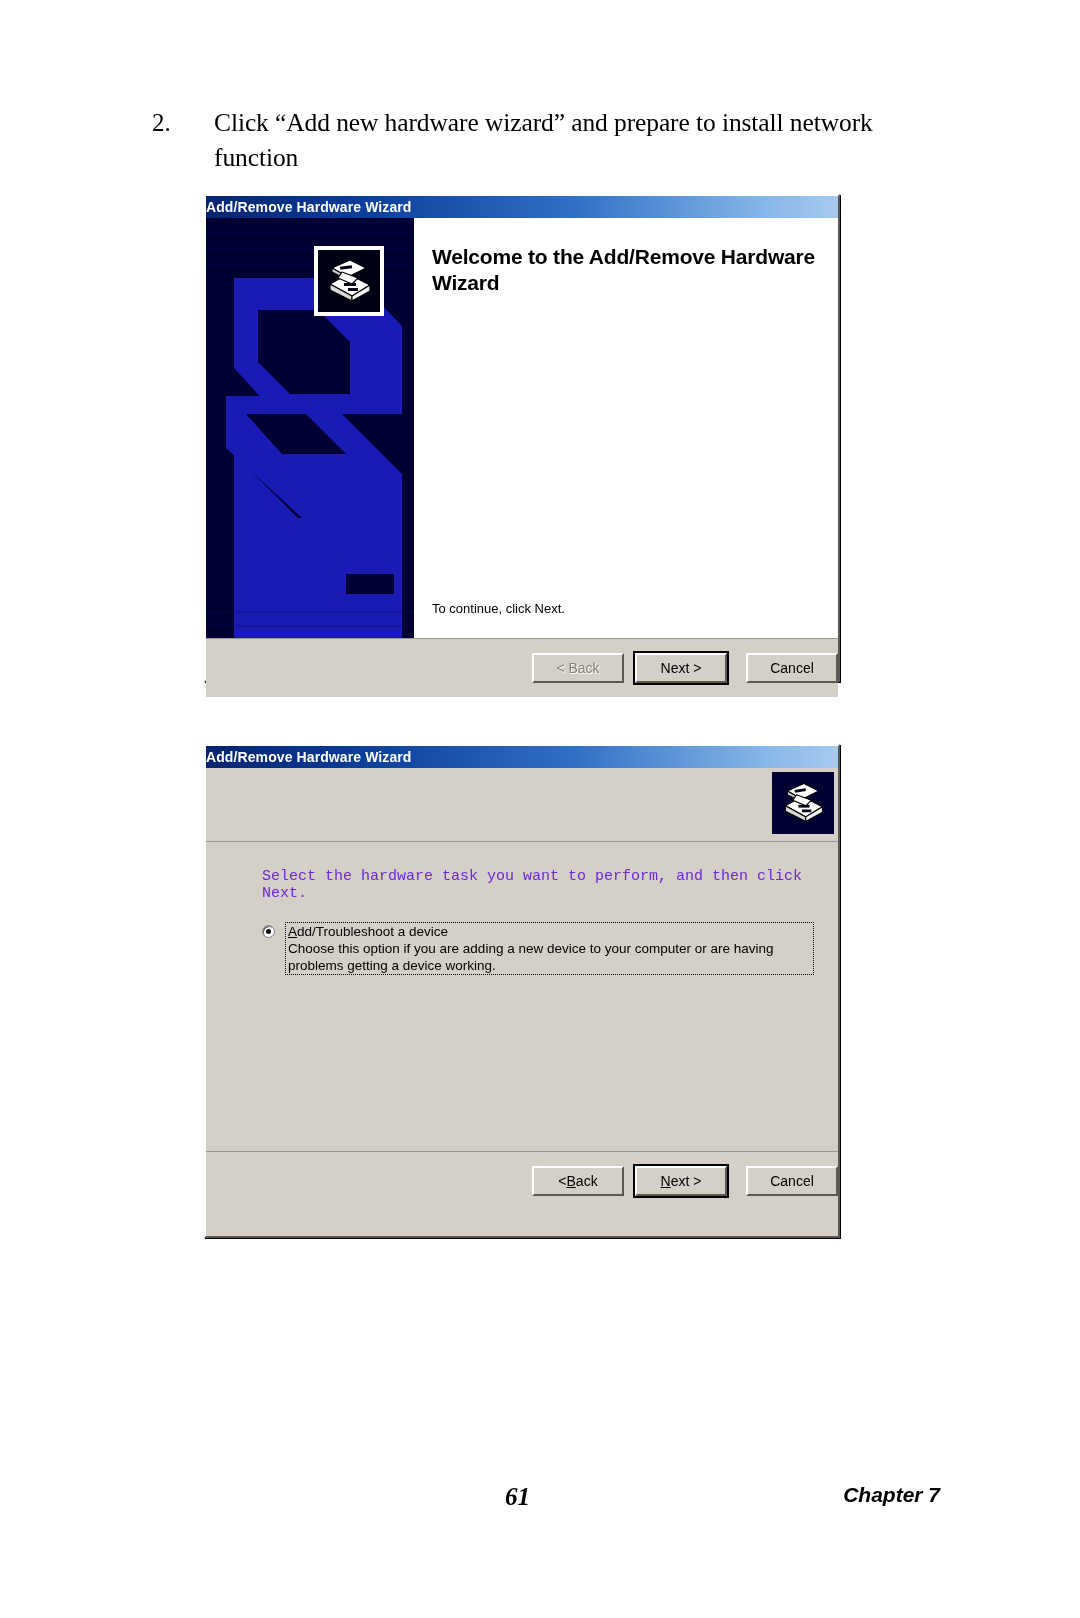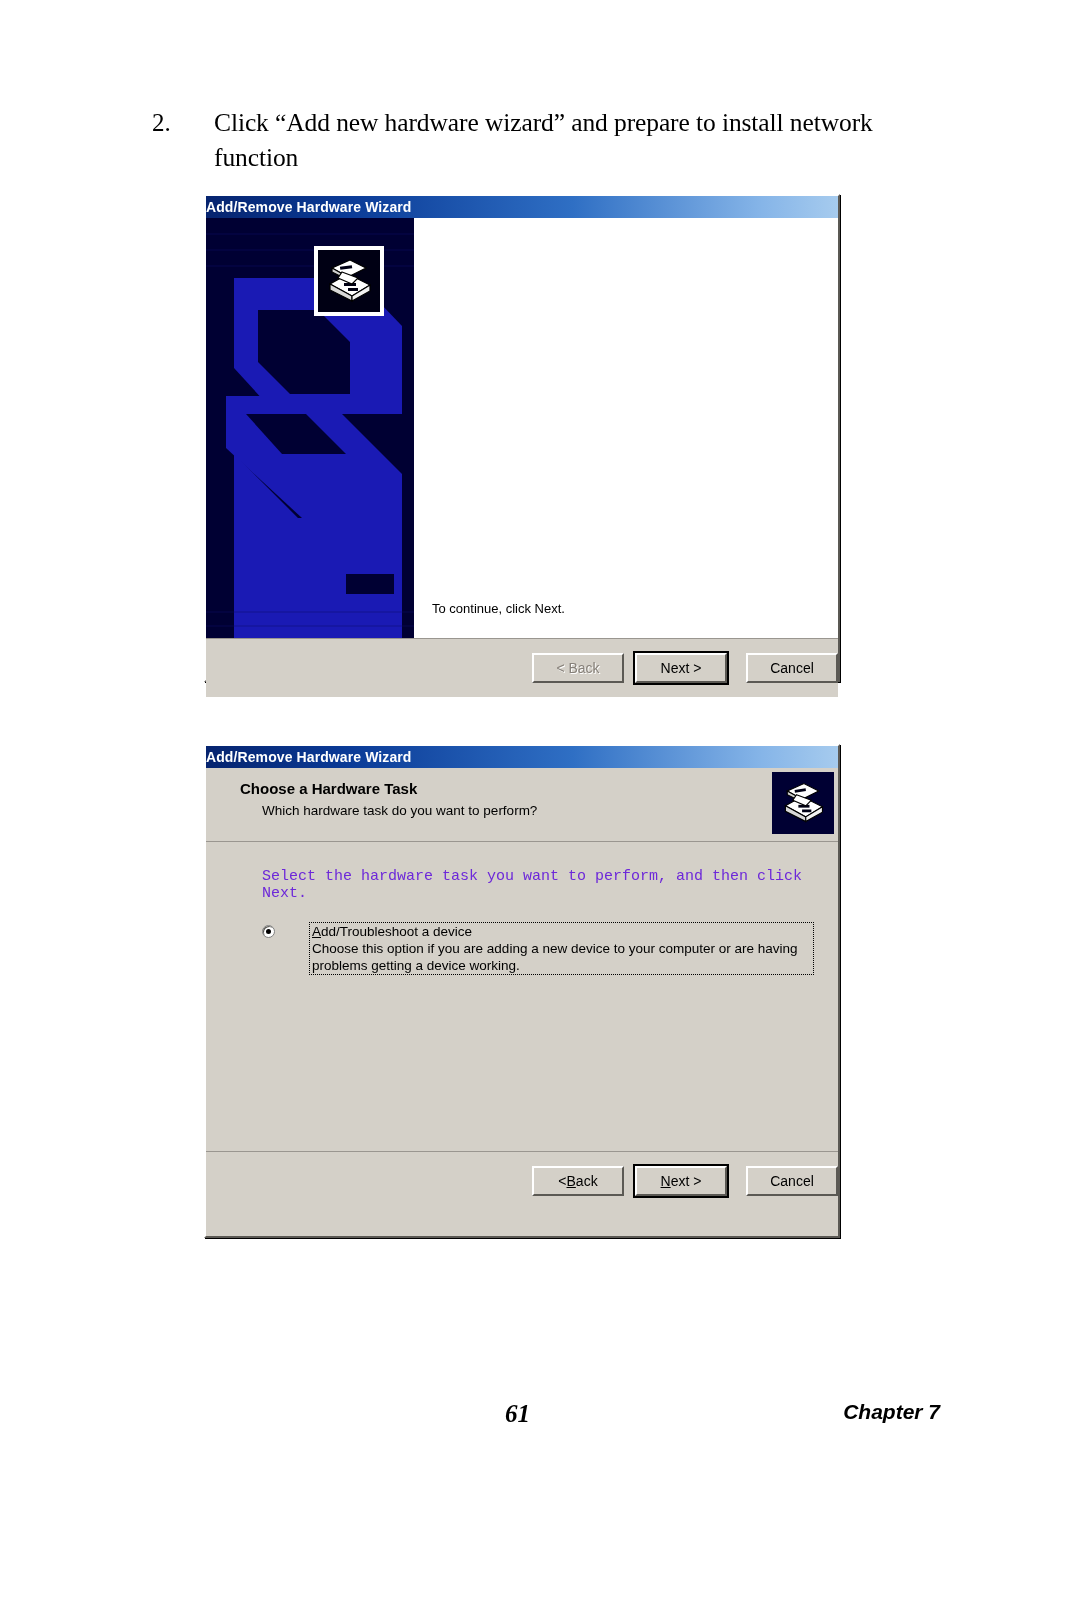--- a/index.html
+++ b/index.html
@@ -229,21 +229,20 @@
     font-family: Liberation Mono, monospace;
     font-size: 15px;
     color: #6d28d9;
     margin: 0 0 20px 0;
   }
   .radio-group { margin: 0; }
   .radio-row {
     display: flex;
     align-items: flex-start;
     margin-bottom: 20px;
-    gap: 24px;
   }
   .radio-mark {
     flex: 0 0 13px;
     width: 13px;
     height: 13px;
     border-radius: 50%;
     background: #ffffff;
     border: 1px solid #808080;
     box-shadow: inset 1px 1px 0 #5b5954, inset -1px -1px 0 #ffffff;
     margin-top: 3px;
@@ -274,21 +273,21 @@
     padding: 0px 1px 0px 2px;
   }
   .radio-label { display: block; }
   .radio-label u { text-decoration: underline; }
   .radio-desc { display: block; }
 
   
   .footer {
     position: absolute;
     left: 0;
-    top: 1400px;
+    top: 1483px;
     width: 1080px;
     height: 40px;
   }
   .footer-page {
     position: absolute;
     left: 505px;
     top: 0;
     font-family: "Liberation Serif", serif;
     font-style: italic;
     font-weight: bold;
@@ -359,42 +358,39 @@
             <polygon points="10,14 28,6 44,14 26,23" fill="#ffffff" stroke="#000000" stroke-width="1.2"></polygon>
             <polygon points="10,14 10,18 26,26 26,23" fill="#d0d0d0" stroke="#000000" stroke-width="1.2"></polygon>
             <rect x="18" y="12" width="12" height="3" fill="#000014" transform="rotate(-8 24 13)"></rect>
             <polygon points="20,18 36,24 30,30 16,24" fill="#ffffff" stroke="#000000" stroke-width="1.2"></polygon>
           </svg>
         </div>
       </div>
     </div>
 
     <div class="welcome-right">
+      <h1 class="welcome-heading">Welcome to the Add/Remove Hardware Wizard</h1>
       <div class="welcome-continue">To continue, click Next.</div>
     </div>
   </div>
 
   <div class="button-bar">
     <div class="btn disabled">&lt; Back</div>
     <div class="btn default">Next &gt;</div>
     <div class="btn">Cancel</div>
   </div>
 </div>
 
 <div class="win-dialog" id="dialog-task">
 
   <div class="win-titlebar">
     <span>Add/Remove Hardware Wizard</span>
   </div>
 
   <div class="task-header">
-    <div class="task-header-text">
-      <div class="task-title">Choose a Hardware Task</div>
-      <div class="task-subtitle">Which hardware task do you want to perform?</div>
-    </div>
     <div class="task-header-icon">
       <svg width="50" height="50" viewBox="0 0 54 54">
         <polygon points="8,30 26,20 48,31 30,42" fill="#ffffff" stroke="#000000" stroke-width="1.2"></polygon>
         <polygon points="8,30 8,36 30,47 30,42" fill="#d8d8d8" stroke="#000000" stroke-width="1.2"></polygon>
         <polygon points="30,42 30,47 48,37 48,31" fill="#f2f2f2" stroke="#000000" stroke-width="1.2"></polygon>
         <rect x="22" y="29" width="12" height="3" fill="#000014"></rect>
         <rect x="26" y="34" width="10" height="3" fill="#000014"></rect>
         <polygon points="10,14 28,6 44,14 26,23" fill="#ffffff" stroke="#000000" stroke-width="1.2"></polygon>
         <polygon points="10,14 10,18 26,26 26,23" fill="#d0d0d0" stroke="#000000" stroke-width="1.2"></polygon>
         <rect x="18" y="12" width="12" height="3" fill="#000014" transform="rotate(-8 24 13)"></rect>

